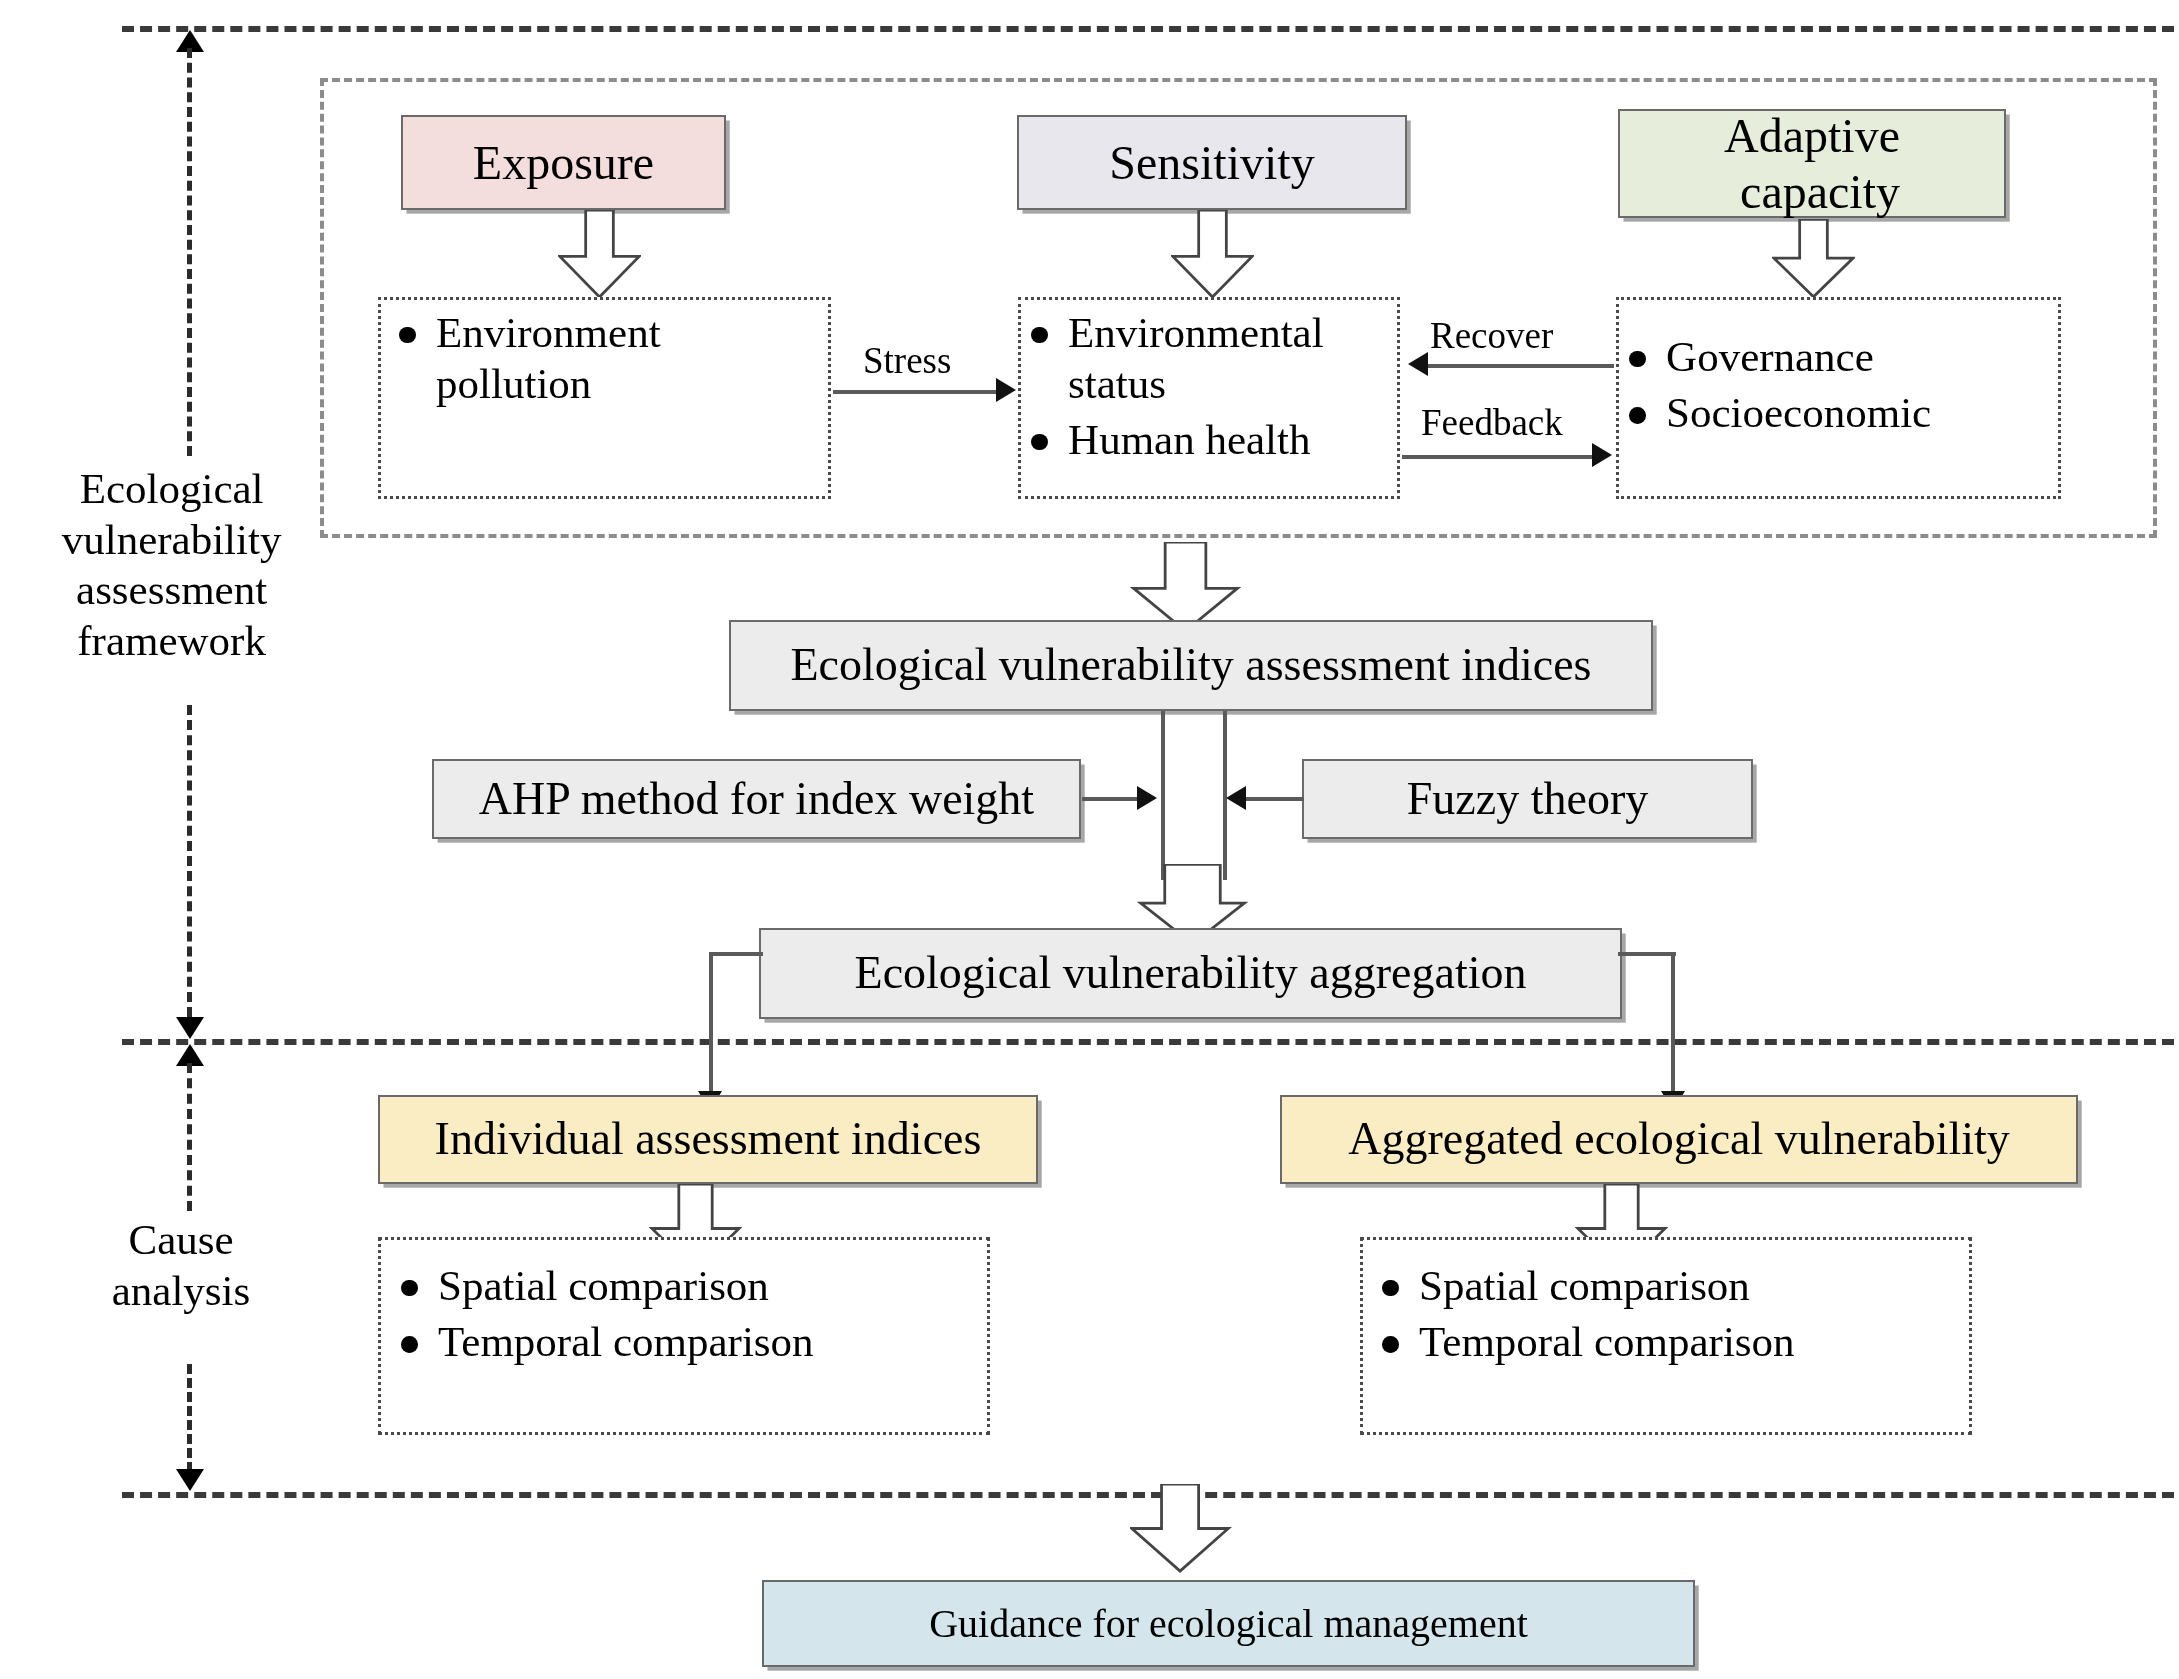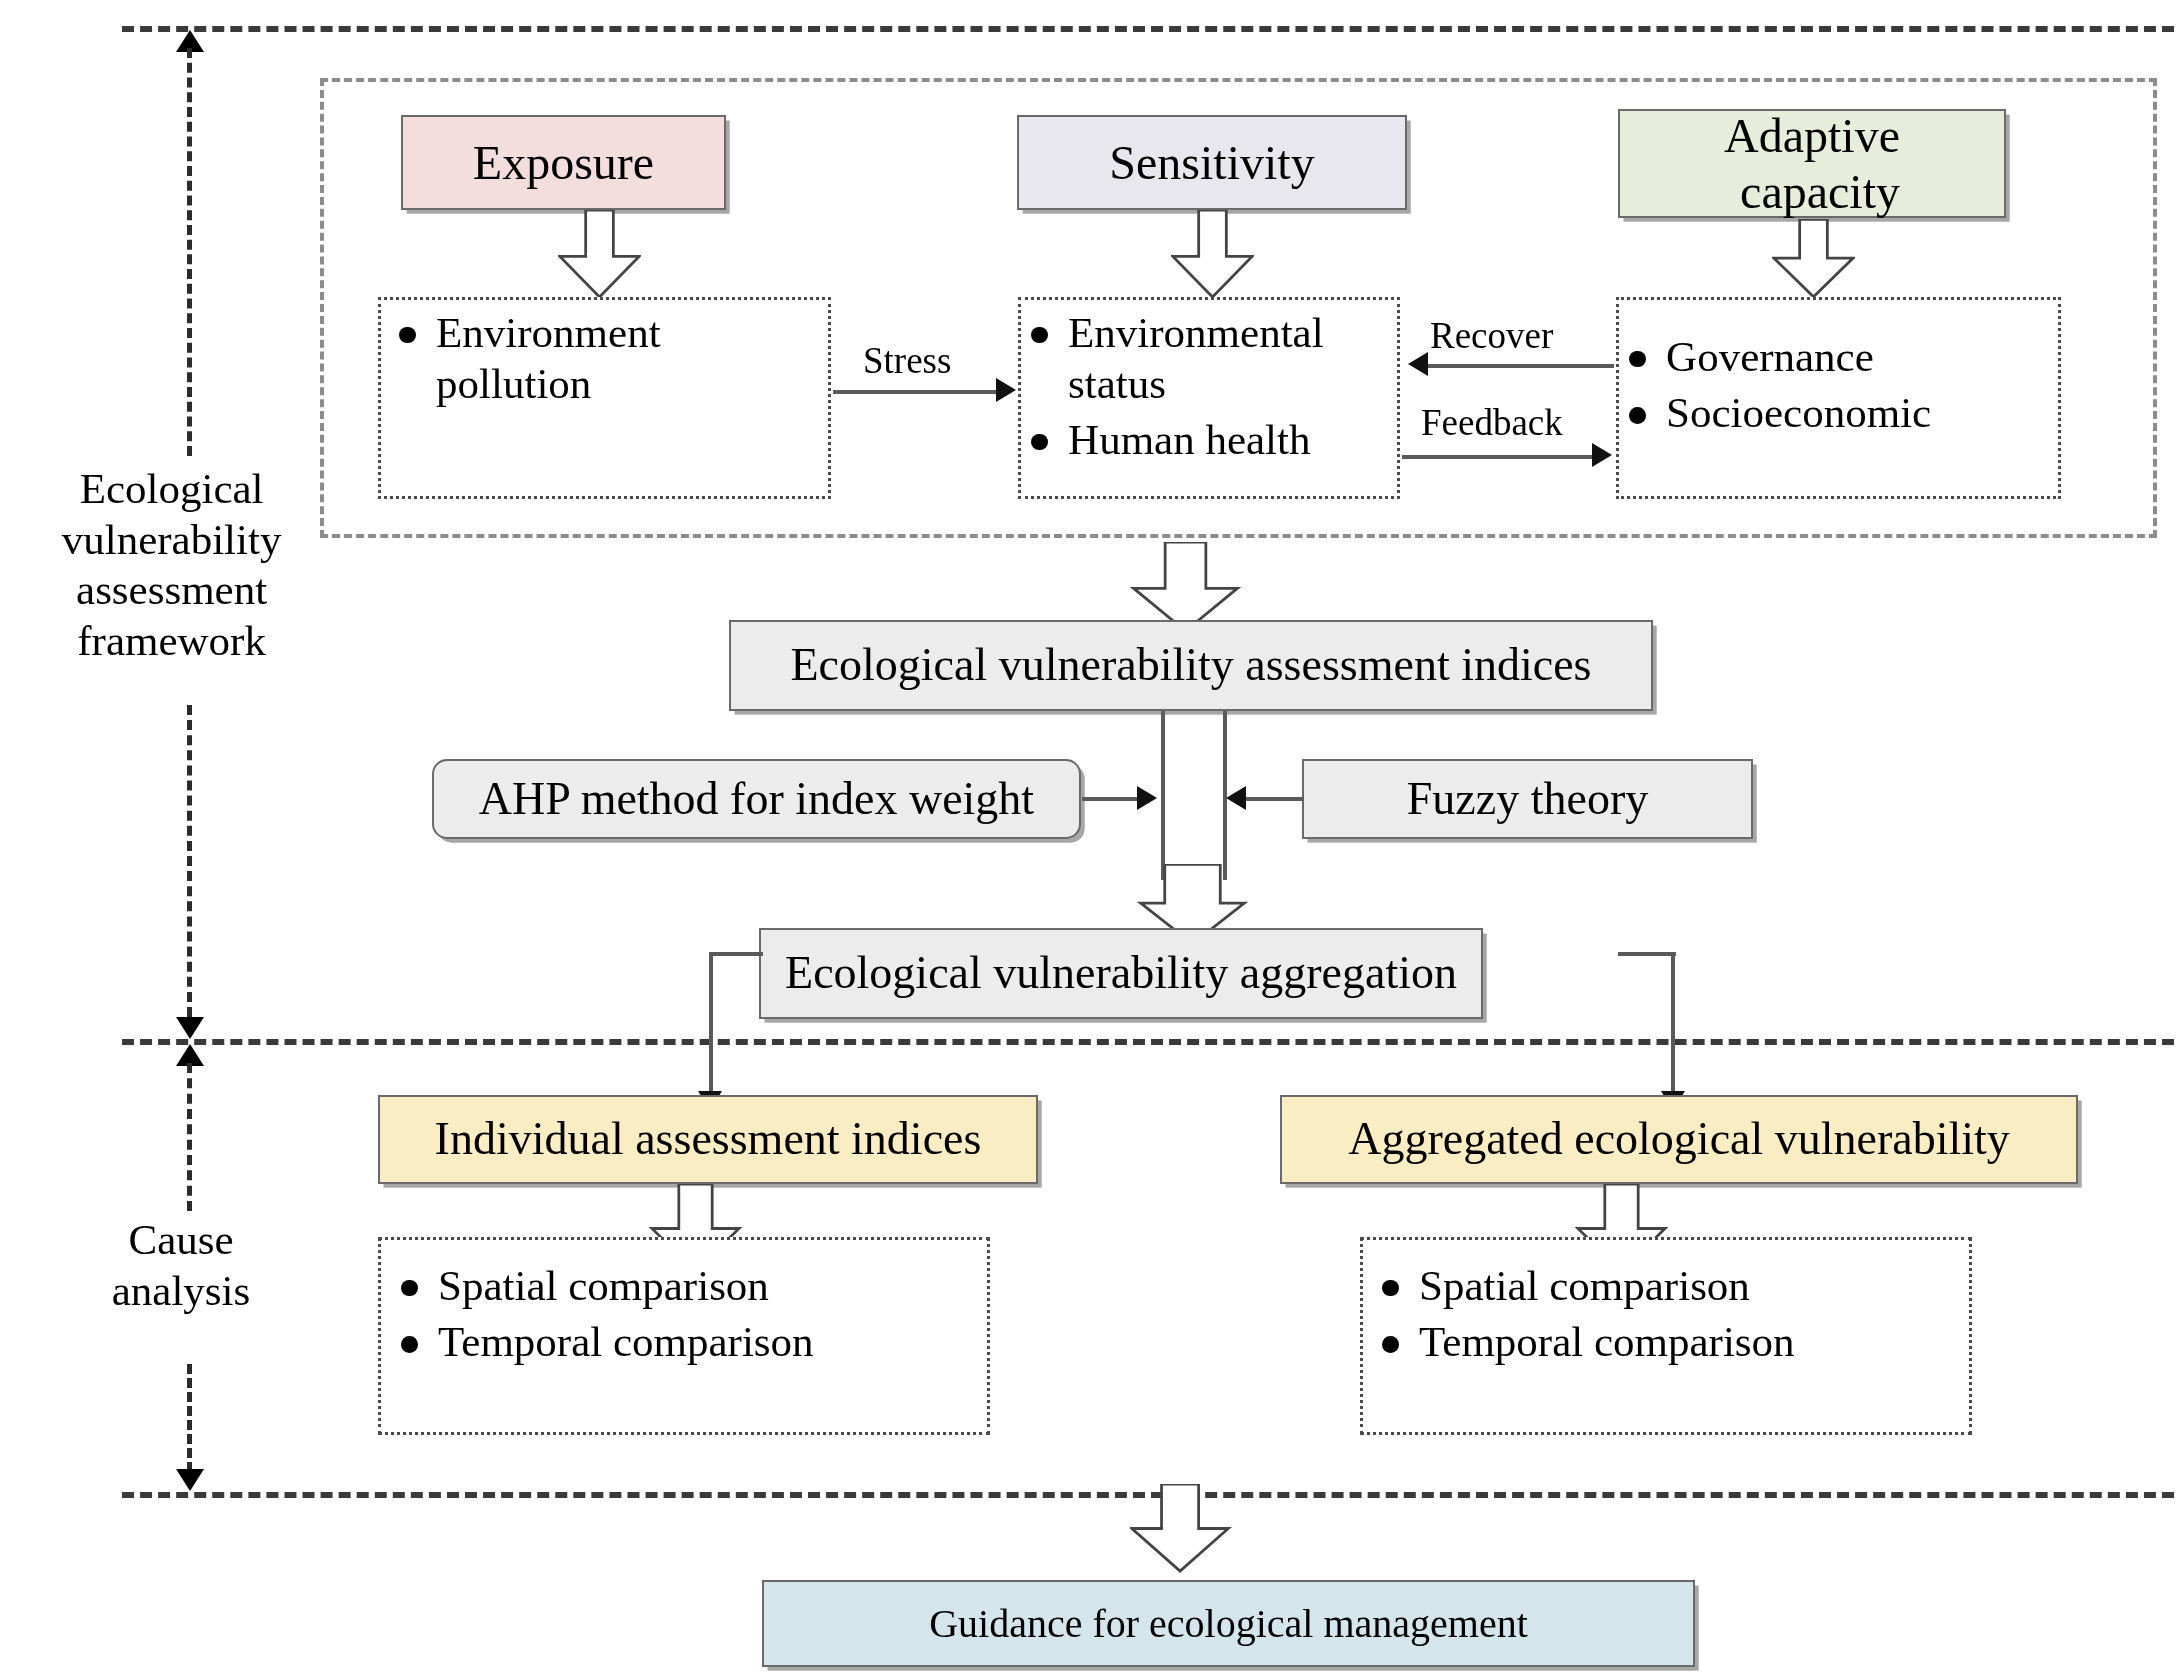--- a/index.html
+++ b/index.html
@@ -241,39 +241,39 @@
     </svg>
   </div>
 
   <div class="abs solid-box box-grey" style="left:729px; top:620px; width:924px; height:91px; font-size:46px;">
     <span>Ecological vulnerability assessment indices</span>
   </div>
 
   <div class="abs lineV" style="left:1161px; top:711px; height:169px;"></div>
   <div class="abs lineV" style="left:1223px; top:711px; height:169px;"></div>
 
-  <div class="abs solid-box box-grey" style="left:432px; top:759px; width:649px; height:80px; font-size:46px;border-radius:15px;">
+  <div class="abs solid-box box-grey" style="left:432px; top:759px; width:649px; height:80px; font-size:46px;">
     <span>AHP method for index weight</span>
   </div>
   <div class="abs lineH" style="left:1082px; top:797px; width:58px;"></div>
   <div class="abs tri-right" style="left:1137px; top:786px;"></div>
 
   <div class="abs solid-box box-grey" style="left:1302px; top:759px; width:451px; height:80px; font-size:46px;">
     <span>Fuzzy theory</span>
   </div>
   <div class="abs lineH" style="left:1245px; top:797px; width:59px;"></div>
   <div class="abs tri-left" style="left:1226px; top:786px;"></div>
 
   <div class="abs block-arrow" style="left:1137px; top:864px;">
     <svg width="111" height="82" viewBox="0 0 120 88">
       <polygon points="30,0 90,0 90,42 116,42 60,86 4,42 30,42" fill="#ffffff" stroke="#444" stroke-width="3"></polygon>
     </svg>
   </div>
 
-  <div class="abs solid-box box-grey" style="left:759px; top:928px; width:724px; height:91px; font-size:46px;">
+  <div class="abs solid-box box-grey" style="left:759px; top:928px; width:863px; height:91px; font-size:46px;">
     <span>Ecological vulnerability aggregation</span>
   </div>
 
   <div class="abs lineH" style="left:709px; top:952px; width:54px;"></div>
   <div class="abs lineV" style="left:709px; top:952px; height:143px;"></div>
   <div class="abs tri-down" style="left:698px; top:1091px;"></div>
 
   <div class="abs lineH" style="left:1618px; top:952px; width:58px;"></div>
   <div class="abs lineV" style="left:1671px; top:952px; height:143px;"></div>
   <div class="abs tri-down" style="left:1661px; top:1091px;"></div>

